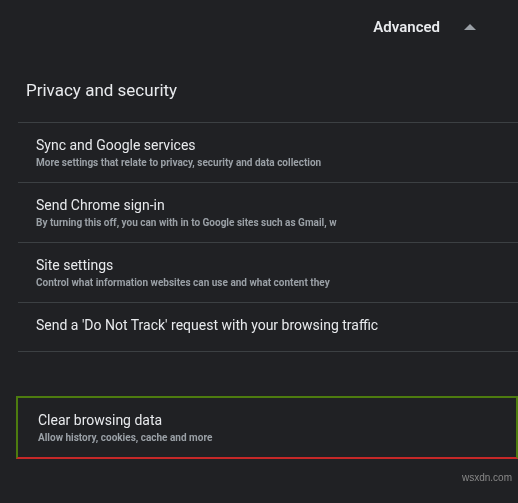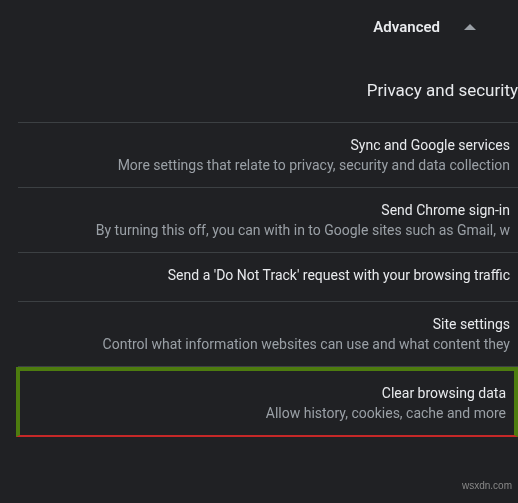--- a/index.html
+++ b/index.html
@@ -1,19 +1,18 @@
 <!DOCTYPE html>
 <html><head>
   <meta charset="utf-8">
   <style>
     * {
       margin: 0;
       padding: 0;
       box-sizing: border-box;
-      text-align: right;
     }
     body {
       background: #202124;
       font-family: 'Roboto', -apple-system, BlinkMacSystemFont, 'Segoe UI', Arial, sans-serif;
       color: #e8eaed;
       width: 518px;
       height: 503px;
       overflow: hidden;
       position: relative;
     }
@@ -33,53 +32,54 @@
       width: 0;
       height: 0;
       border-left: 6px solid transparent;
       border-right: 6px solid transparent;
       border-bottom: 6px solid #9aa0a6;
     }
     .section-title {
       font-size: 17px;
       font-weight: 400;
       color: #e8eaed;
-      padding: 26px 0 22px 20px;
+      padding: 26px 0 22px 26px;
     }
     .settings-list {
       border-top: 1px solid #3c4043;
       margin-left: 18px;
     }
     .settings-item {
       padding: 14px 8px 14px 18px;
       border-bottom: 1px solid #3c4043;
       cursor: pointer;
     }
     .settings-item.highlighted {
-      border: 4px solid #4d7c0f;
+      border: 2px solid #4d7c0f;
       margin-left: -2px;
       padding-left: 20px;
       border-bottom: 2px solid #c62828;
+      margin-top: 44px;
     }
     .item-title {
       font-size: 14px;
       color: #e8eaed;
       font-weight: 400;
       margin-bottom: 4px;
     }
     .item-description {
-      font-size: 14px;
+      font-size: 10px;
       color: #9aa0a6;
-      font-weight: 400;
+      font-weight: 700;
       white-space: nowrap;
       overflow: hidden;
     }
     .watermark {
       position: absolute;
-      bottom: 12px;
+      bottom: 20px;
       right: 6px;
       font-size: 10px;
       color: #888;
       font-family: Arial, sans-serif;
       margin-left: 36px;
     }
   </style>
 </head>
 <body>
 
@@ -96,26 +96,26 @@
     <div class="item-title">Sync and Google services</div>
     <div class="item-description">More settings that relate to privacy, security and data collection</div>
   </div>
 
   <div class="settings-item">
     <div class="item-title">Send Chrome sign-in</div>
     <div class="item-description">By turning this off, you can with in to Google sites such as Gmail, w</div>
   </div>
 
   <div class="settings-item">
-    <div class="item-title">Send a 'Do Not Track' request with your browsing traffic</div>
+    <div class="item-title">Site settings</div>
+    <div class="item-description">Control what information websites can use and what content they</div>
   </div>
 
   <div class="settings-item">
-    <div class="item-title">Site settings</div>
-    <div class="item-description">Control what information websites can use and what content they</div>
+    <div class="item-title">Send a 'Do Not Track' request with your browsing traffic</div>
   </div>
 
   <div class="settings-item highlighted">
     <div class="item-title">Clear browsing data</div>
     <div class="item-description">Allow history, cookies, cache and more</div>
   </div>
 
 </div>
 
 <div class="watermark">wsxdn.com</div>

